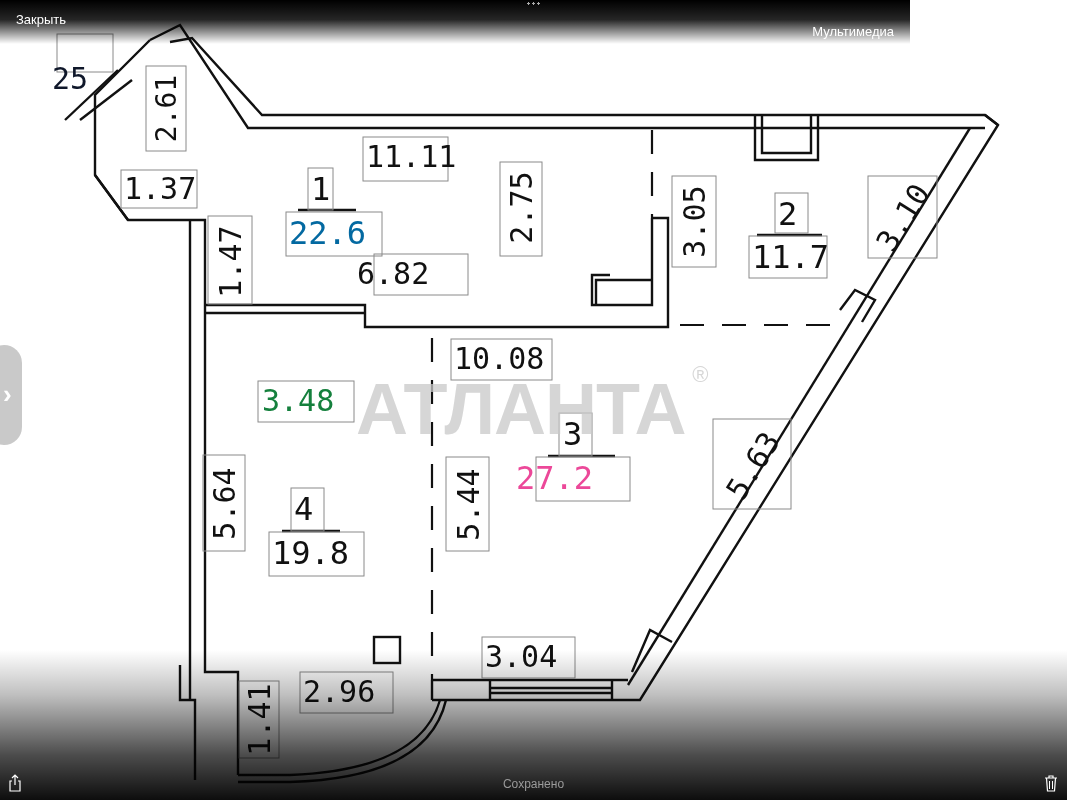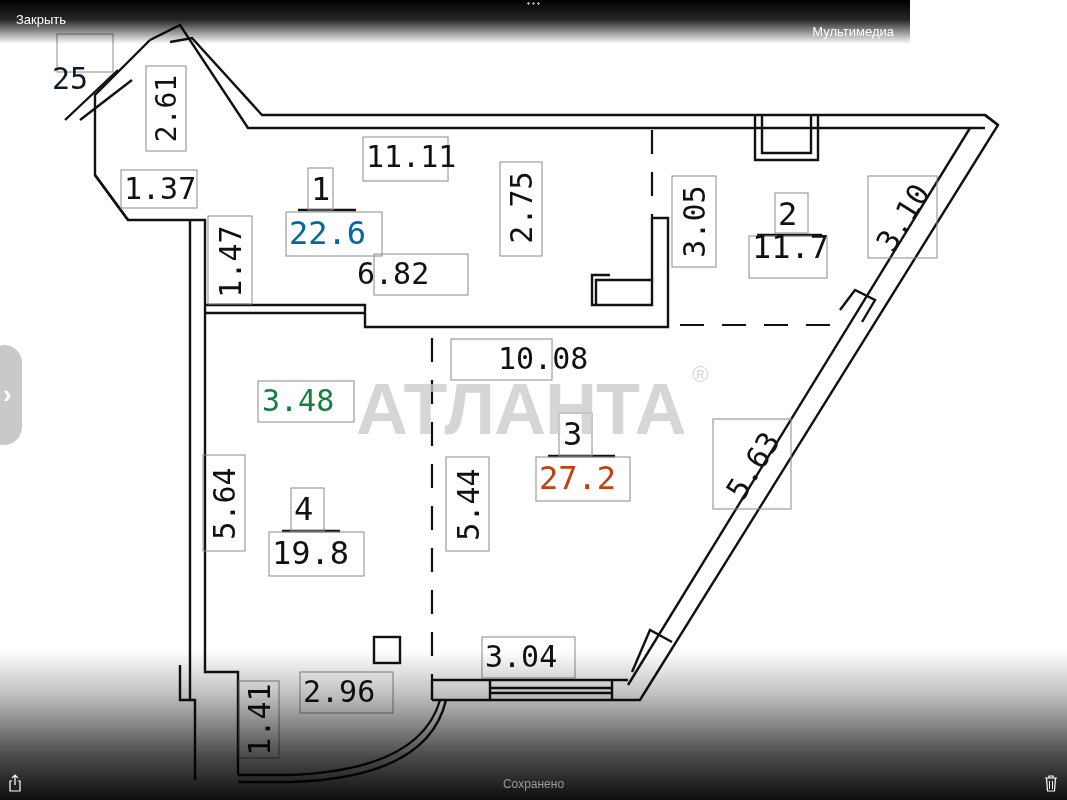--- a/index.html
+++ b/index.html
@@ -132,26 +132,26 @@
     <span class="dl" style="position:absolute;left:118px;top:92px;font:28px 'DejaVu Sans Mono',monospace;color:#111;transform:rotate(-90deg);transform-origin:center;width:96px;text-align:center;">2.61</span>
     <span class="dl" style="position:absolute;left:124px;top:171px;font:30px 'DejaVu Sans Mono',monospace;color:#111;">1.37</span>
     <span class="dl" style="position:absolute;left:366px;top:139px;font:30px 'DejaVu Sans Mono',monospace;color:#111;text-align:center;">11.11</span>
     <span class="dl" style="position:absolute;left:311px;top:170px;font:32px 'DejaVu Sans Mono',monospace;color:#111;">1</span>
     <span class="dl" style="position:absolute;left:289px;top:214px;font:32px 'DejaVu Sans Mono',monospace;color:#0369a1;">22.6</span>
     <span class="dl" style="position:absolute;left:473px;top:190px;font:30px 'DejaVu Sans Mono',monospace;color:#111;transform:rotate(-90deg);width:96px;text-align:center;">2.75</span>
     <span class="dl" style="position:absolute;left:182px;top:244px;font:30px 'DejaVu Sans Mono',monospace;color:#111;transform:rotate(-90deg);width:96px;text-align:center;">1.47</span>
     <span class="dl" style="position:absolute;left:357px;top:256px;font:30px 'DejaVu Sans Mono',monospace;color:#111;">6.82</span>
     <span class="dl" style="position:absolute;left:646px;top:204px;font:30px 'DejaVu Sans Mono',monospace;color:#111;transform:rotate(-90deg);width:96px;text-align:center;">3.05</span>
     <span class="dl" style="position:absolute;left:778px;top:195px;font:32px 'DejaVu Sans Mono',monospace;color:#111;">2</span>
-    <span class="dl" style="position:absolute;left:752px;top:228px;font:32px 'DejaVu Sans Mono',monospace;color:#111;">11.7</span>
+    <span class="dl" style="position:absolute;left:752px;top:238px;font:32px 'DejaVu Sans Mono',monospace;color:#111;">11.7</span>
     <span class="dl" style="position:absolute;left:855px;top:200px;font:30px 'DejaVu Sans Mono',monospace;color:#111;transform:rotate(-58deg);width:96px;text-align:center;">3.10</span>
-    <span class="dl" style="position:absolute;left:454px;top:341px;font:30px 'DejaVu Sans Mono',monospace;color:#111;margin-left:44px;">10.08</span>
+    <span class="dl" style="position:absolute;left:454px;top:341px;font:30px 'DejaVu Sans Mono',monospace;color:#111;">10.08</span>
     <span class="dl" style="position:absolute;left:262px;top:383px;font:30px 'DejaVu Sans Mono',monospace;color:#15803d;">3.48</span>
     <span class="dl" style="position:absolute;left:563px;top:415px;font:32px 'DejaVu Sans Mono',monospace;color:#111;">3</span>
-    <span class="dl" style="position:absolute;left:539px;top:459px;font:32px 'DejaVu Sans Mono',monospace;color:#c2410c;">27.2</span>
+    <span class="dl" style="position:absolute;left:516px;top:459px;font:32px 'DejaVu Sans Mono',monospace;color:#ec4899;">27.2</span>
     <span class="dl" style="position:absolute;left:705px;top:448px;font:30px 'DejaVu Sans Mono',monospace;color:#111;transform:rotate(-58deg);width:96px;text-align:center;">5.63</span>
     <span class="dl" style="position:absolute;left:420px;top:487px;font:30px 'DejaVu Sans Mono',monospace;color:#111;transform:rotate(-90deg);width:96px;text-align:center;">5.44</span>
     <span class="dl" style="position:absolute;left:176px;top:486px;font:30px 'DejaVu Sans Mono',monospace;color:#111;transform:rotate(-90deg);width:96px;text-align:center;">5.64</span>
     <span class="dl" style="position:absolute;left:294px;top:490px;font:32px 'DejaVu Sans Mono',monospace;color:#111;">4</span>
     <span class="dl" style="position:absolute;left:272px;top:534px;font:32px 'DejaVu Sans Mono',monospace;color:#111;">19.8</span>
     <span class="dl" style="position:absolute;left:485px;top:639px;font:30px 'DejaVu Sans Mono',monospace;color:#111;">3.04</span>
     <span class="dl" style="position:absolute;left:303px;top:674px;font:30px 'DejaVu Sans Mono',monospace;color:#111;">2.96</span>
     <span class="dl" style="position:absolute;left:211px;top:702px;font:30px 'DejaVu Sans Mono',monospace;color:#111;transform:rotate(-90deg);width:96px;text-align:center;">1.41</span>
   </div>
 

